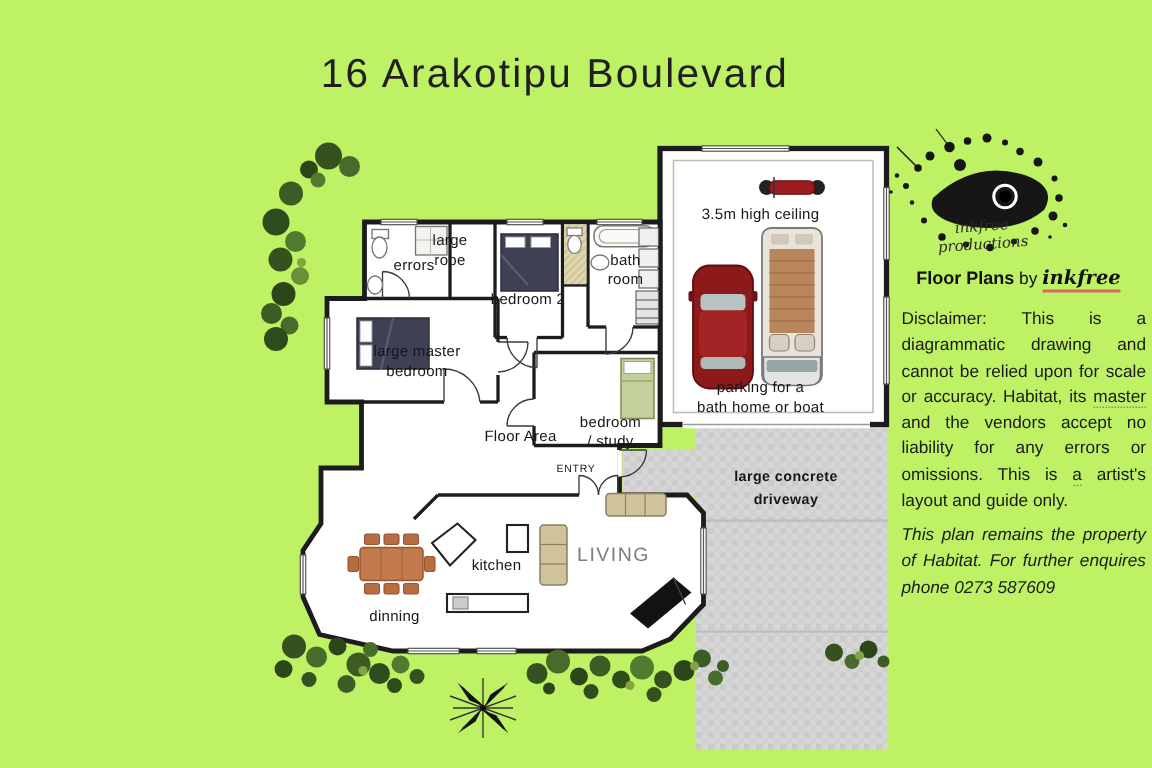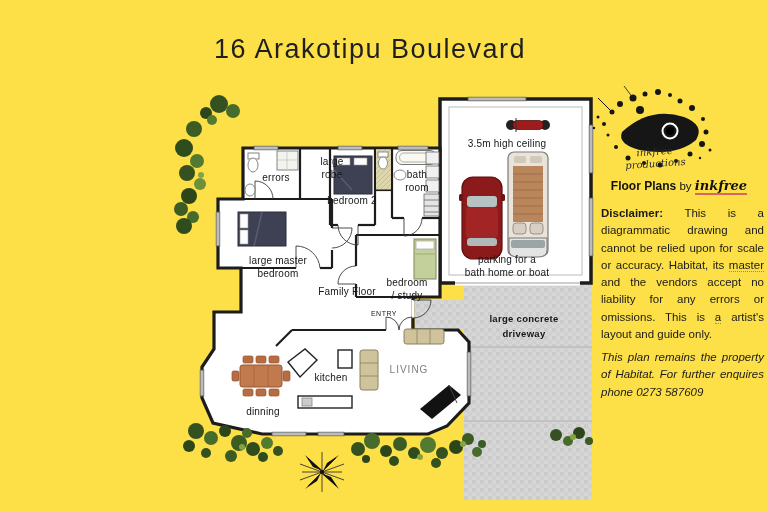--- a/index.html
+++ b/index.html
@@ -1,36 +1,36 @@
 <!DOCTYPE html>
 <html><head>
 <meta charset="utf-8">
 <style>
   html,body{margin:0;padding:0;background:#fff;}
-  #canvas{position:relative;width:768px;height:512px;background:#fde047;overflow:hidden;
+  #canvas{position:relative;width:768px;height:512px;background:#bef264;overflow:hidden;
           font-family:"Liberation Sans",sans-serif;}
   .title{position:absolute;left:0;top:34px;width:740px;text-align:center;
          font-size:27px;font-weight:400;letter-spacing:1.5px;color:#1f1f1f;}
   svg{position:absolute;left:0;top:0;}
   .lbl{position:absolute;transform:translate(-50%,-50%);font-size:10px;font-weight:400;
        color:#161616;white-space:pre-line;text-align:center;line-height:1.25;letter-spacing:.2px;}
   .lbl.small{font-size:7px;font-weight:400;letter-spacing:.5px;}
-  .lbl.gray{font-size:10px;font-weight:400;color:#7d7d7d;letter-spacing:1px;}
+  .lbl.gray{font-size:13px;font-weight:400;color:#7d7d7d;letter-spacing:1px;}
   .lbl.drv{font-size:9.5px;font-weight:600;letter-spacing:.3px;line-height:1.6;}
   .logo-text{position:absolute;left:595px;top:146px;width:120px;text-align:center;
              font-family:"DejaVu Serif",serif;font-style:italic;font-size:10px;color:#2b2b2b;
              line-height:1.15;transform:rotate(-4deg);}
   .caption{position:absolute;left:606px;top:178px;width:146px;text-align:center;
            font-size:11.5px;color:#111;}
   .caption b{font-weight:700;font-size:12px;}
   .caption .brand{font-family:"DejaVu Serif",serif;font-style:italic;font-weight:700;
                   font-size:13px;border-bottom:2px solid #d9675f;}
   .disclaimer{position:absolute;left:601px;top:205px;width:163px;font-size:11.5px;
               line-height:1.5;text-align:justify;color:#1a1a1a;}
-  .disclaimer b{font-weight:700;}
+  .disclaimer b{font-weight:400;}
   .dotted{border-bottom:1px dotted #8a8a8a;}
   .note{position:absolute;left:601px;top:349px;width:163px;font-style:italic;font-size:11.5px;
         line-height:1.5;color:#1a1a1a;text-align:justify;}
 </style>
 </head>
 <body>
 
 <div id="canvas">
 
   <div class="title">16 Arakotipu Boulevard</div>
@@ -315,28 +315,28 @@
       </g>
       <polygon points="305,455 323,471 313,467" fill="#111"></polygon>
       <polygon points="339,489 321,473 331,477" fill="#111"></polygon>
       <polygon points="305,489 321,473 317,481" fill="#111"></polygon>
       <polygon points="339,455 323,471 327,463" fill="#111"></polygon>
       <circle cx="322" cy="472" r="2" fill="#111"></circle>
     </g>
   </svg>
 
   <span class="lbl" style="left:276px;top:178px">errors</span>
-  <span class="lbl" style="left:332px;top:168px">large
+  <span class="lbl" style="left:300px;top:168px">large
 robe</span>
   <span class="lbl" style="left:352px;top:201px">bedroom 2</span>
   <span class="lbl" style="left:417px;top:181px">bath
 room</span>
-  <span class="lbl" style="left:278px;top:267px">large master
+  <span class="lbl" style="left:278px;top:242px">large master
 bedroom</span>
-  <span class="lbl" style="left:347px;top:292px">Family Floor</span>
+  <span class="lbl" style="left:347px;top:292px">Floor Area</span>
   <span class="lbl" style="left:407px;top:289px">bedroom
 / study</span>
   <span class="lbl small" style="left:384px;top:314px">ENTRY</span>
   <span class="lbl" style="left:331px;top:378px">kitchen</span>
   <span class="lbl" style="left:263px;top:412px">dinning</span>
   <span class="lbl gray" style="left:409px;top:370px">LIVING</span>
   <span class="lbl" style="left:507px;top:144px">3.5m high ceiling</span>
   <span class="lbl" style="left:507px;top:266px">parking for a
 bath home or boat</span>
   <span class="lbl drv" style="left:524px;top:326px">large concrete

